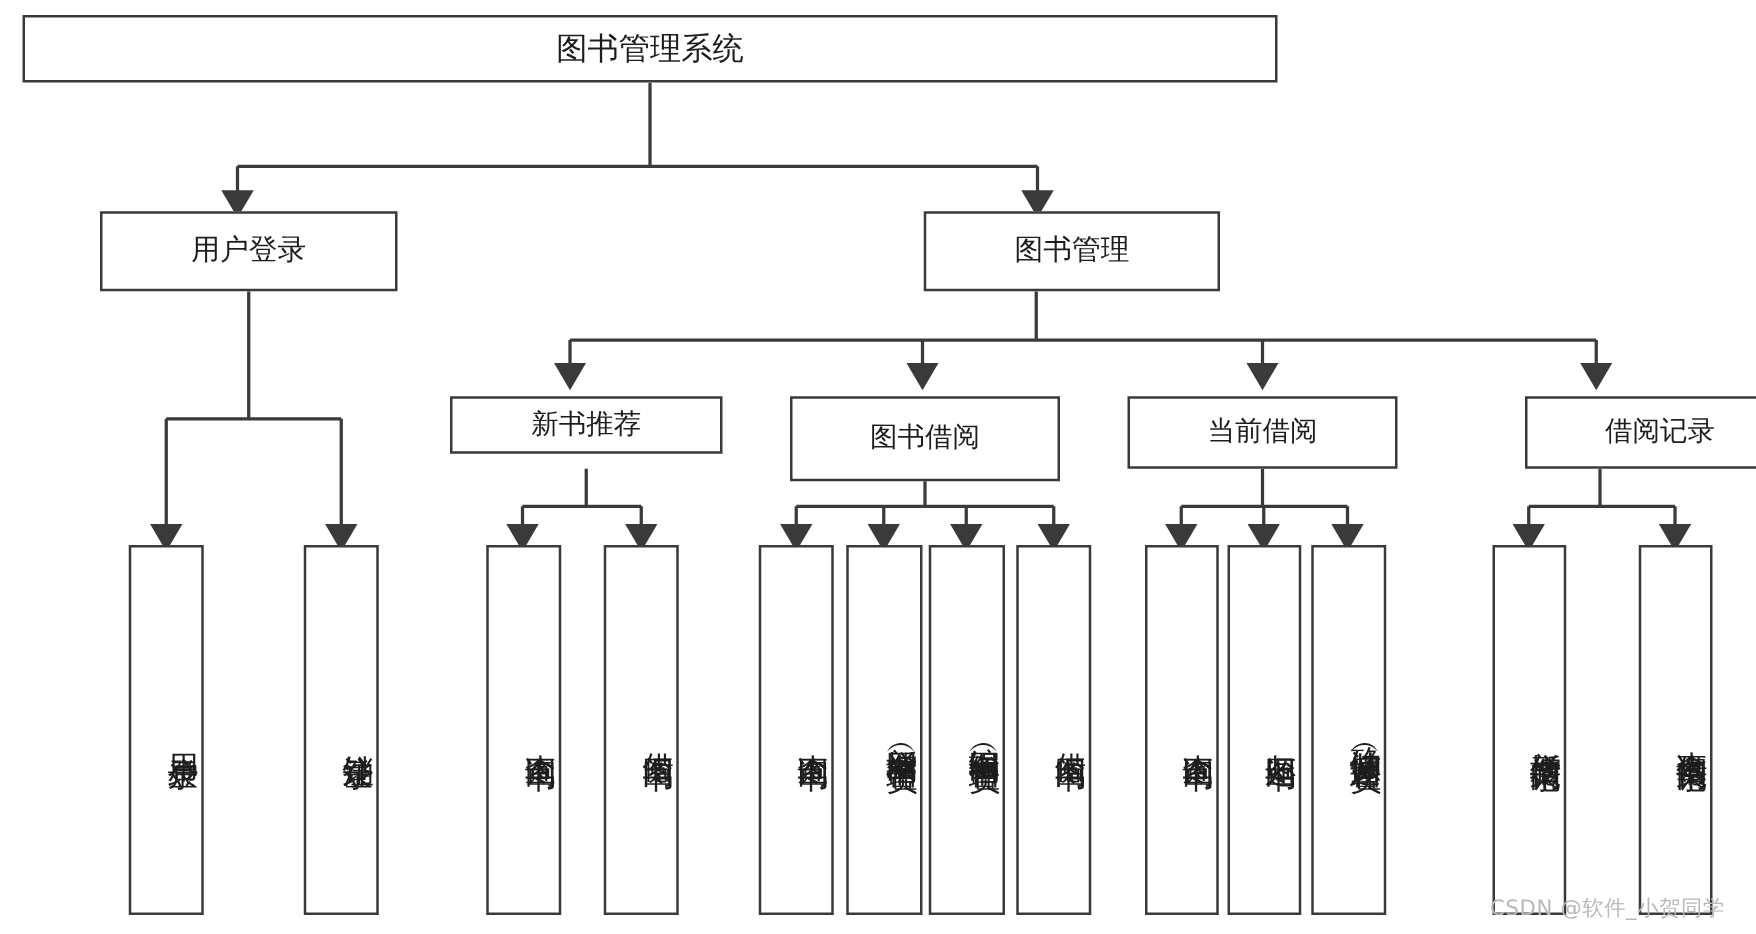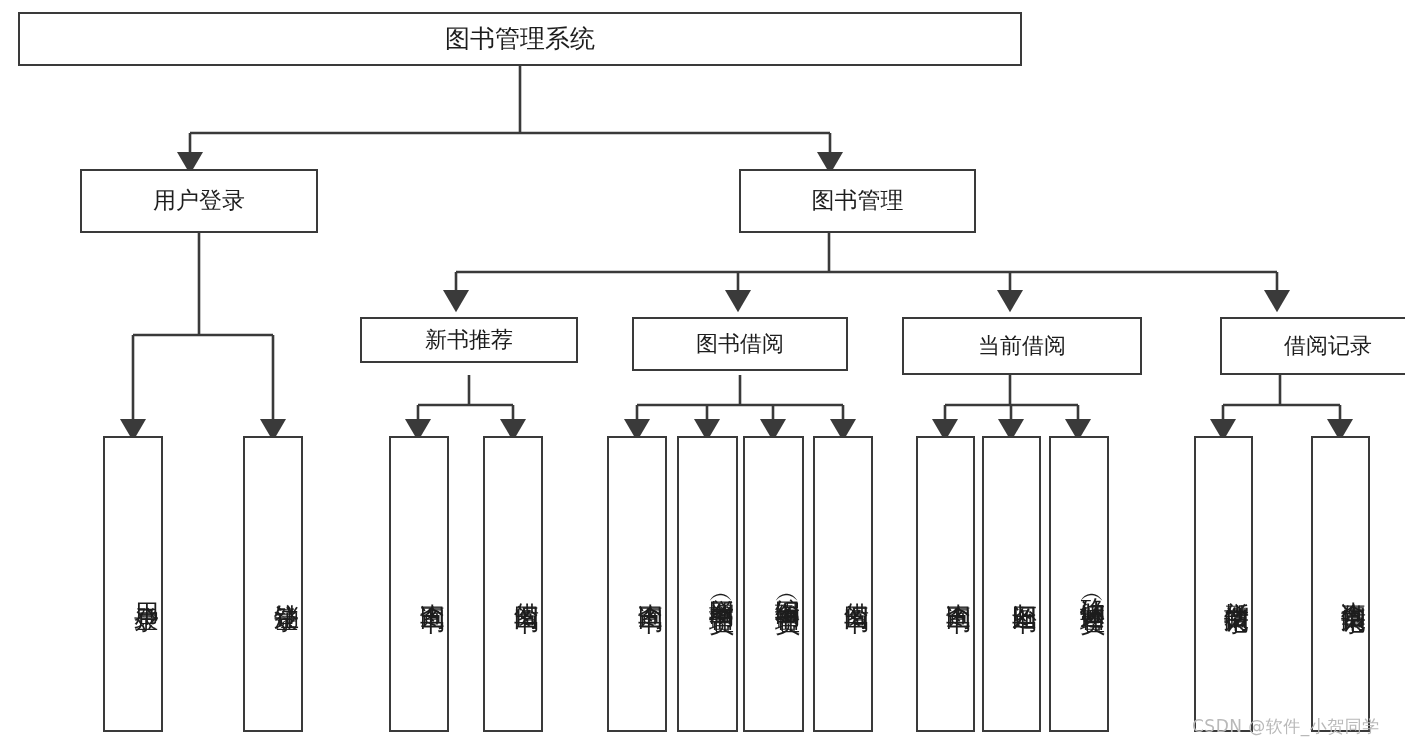--- a/index.html
+++ b/index.html
@@ -136,24 +136,24 @@
   <div class="node lvl2" style="left:80px; top:169px; width:238px; height:64px;">
     <span class="label">用户登录</span>
   </div>
   <div class="node lvl2" style="left:711px; top:169px; width:237px; height:64px;margin-left:28px;">
     <span class="label">图书管理</span>
   </div>
 
   <div class="node lvl3" style="left:360px; top:317px; width:218px; height:46px;">
     <span class="label">新书推荐</span>
   </div>
-  <div class="node lvl3" style="left:632px; top:317px; width:216px; height:54px;">
+  <div class="node lvl3" style="left:632px; top:317px; width:216px; height:68px;">
     <span class="label">图书借阅</span>
   </div>
-  <div class="node lvl3" style="left:902px; top:317px; width:240px; height:58px;">
+  <div class="node lvl3" style="left:902px; top:317px; width:216px; height:58px;">
     <span class="label">当前借阅</span>
   </div>
   <div class="node lvl3" style="left:1172px; top:317px; width:216px; height:58px;margin-left:48px;">
     <span class="label">借阅记录</span>
   </div>
 
   <div class="node leaf" style="left:103px; top:436px; width:60px; height:296px;">
     <span class="label">用户登录</span>
   </div>
   <div class="node leaf" style="left:243px; top:436px; width:60px; height:296px;">

